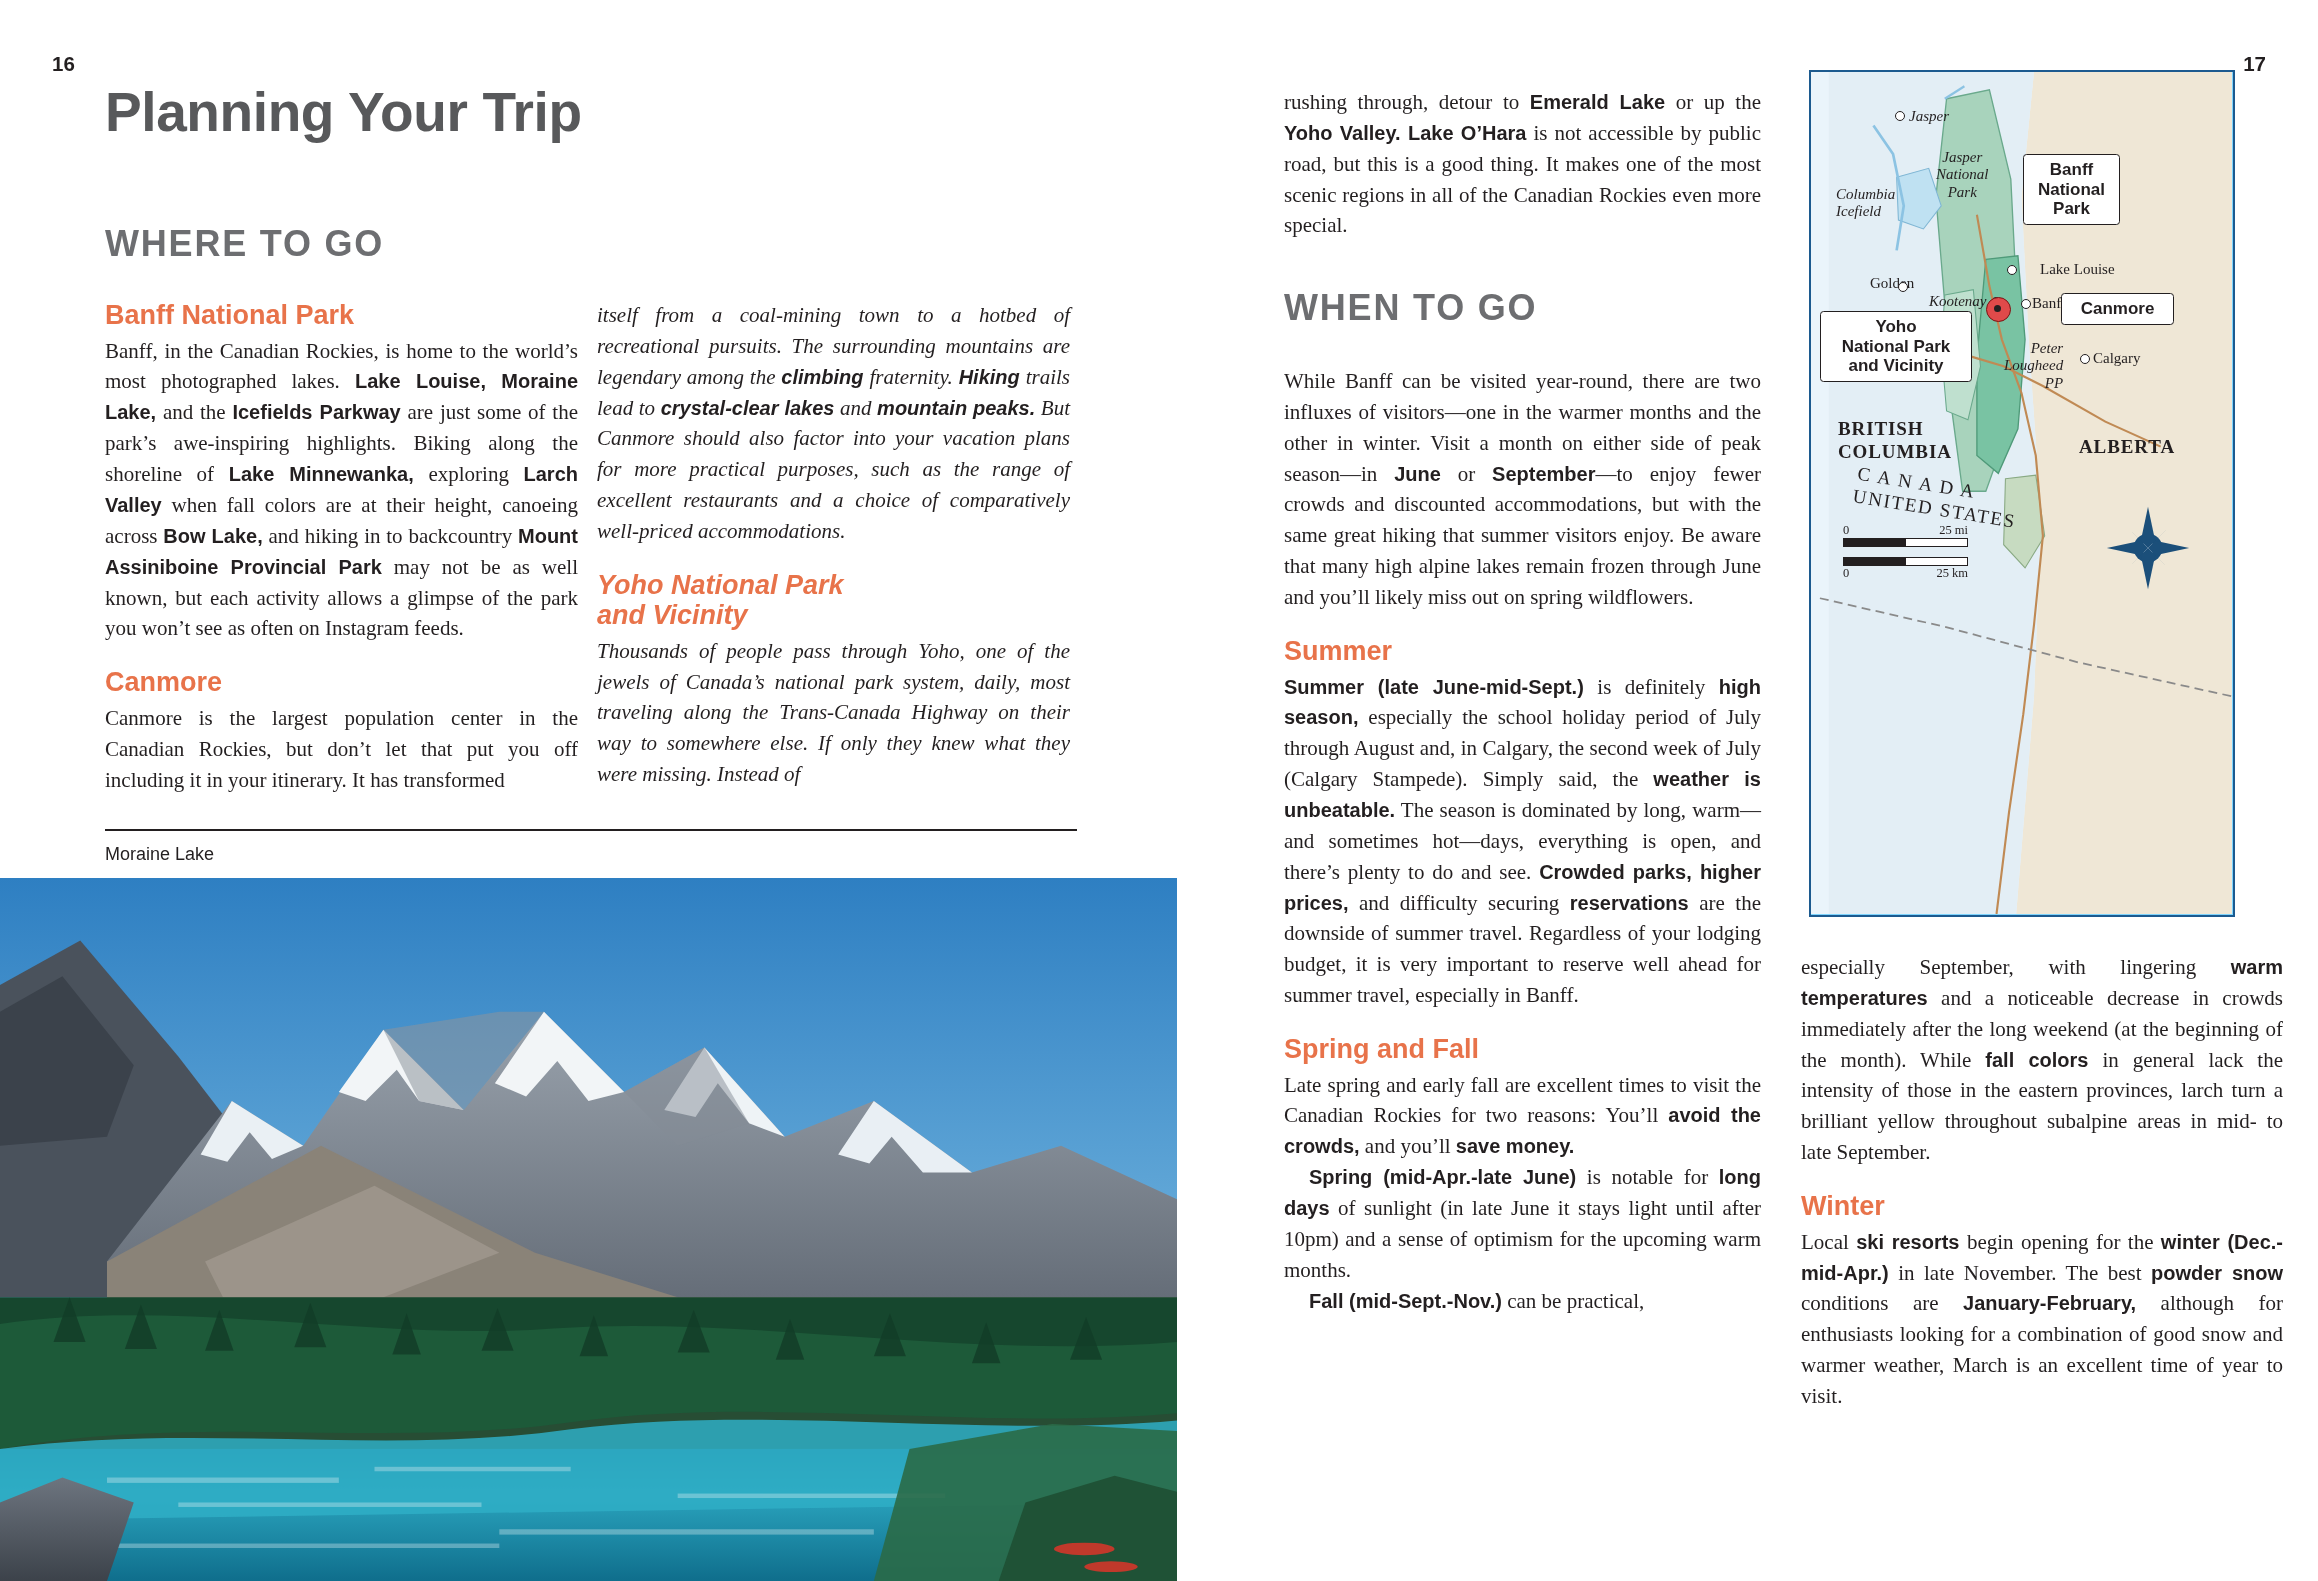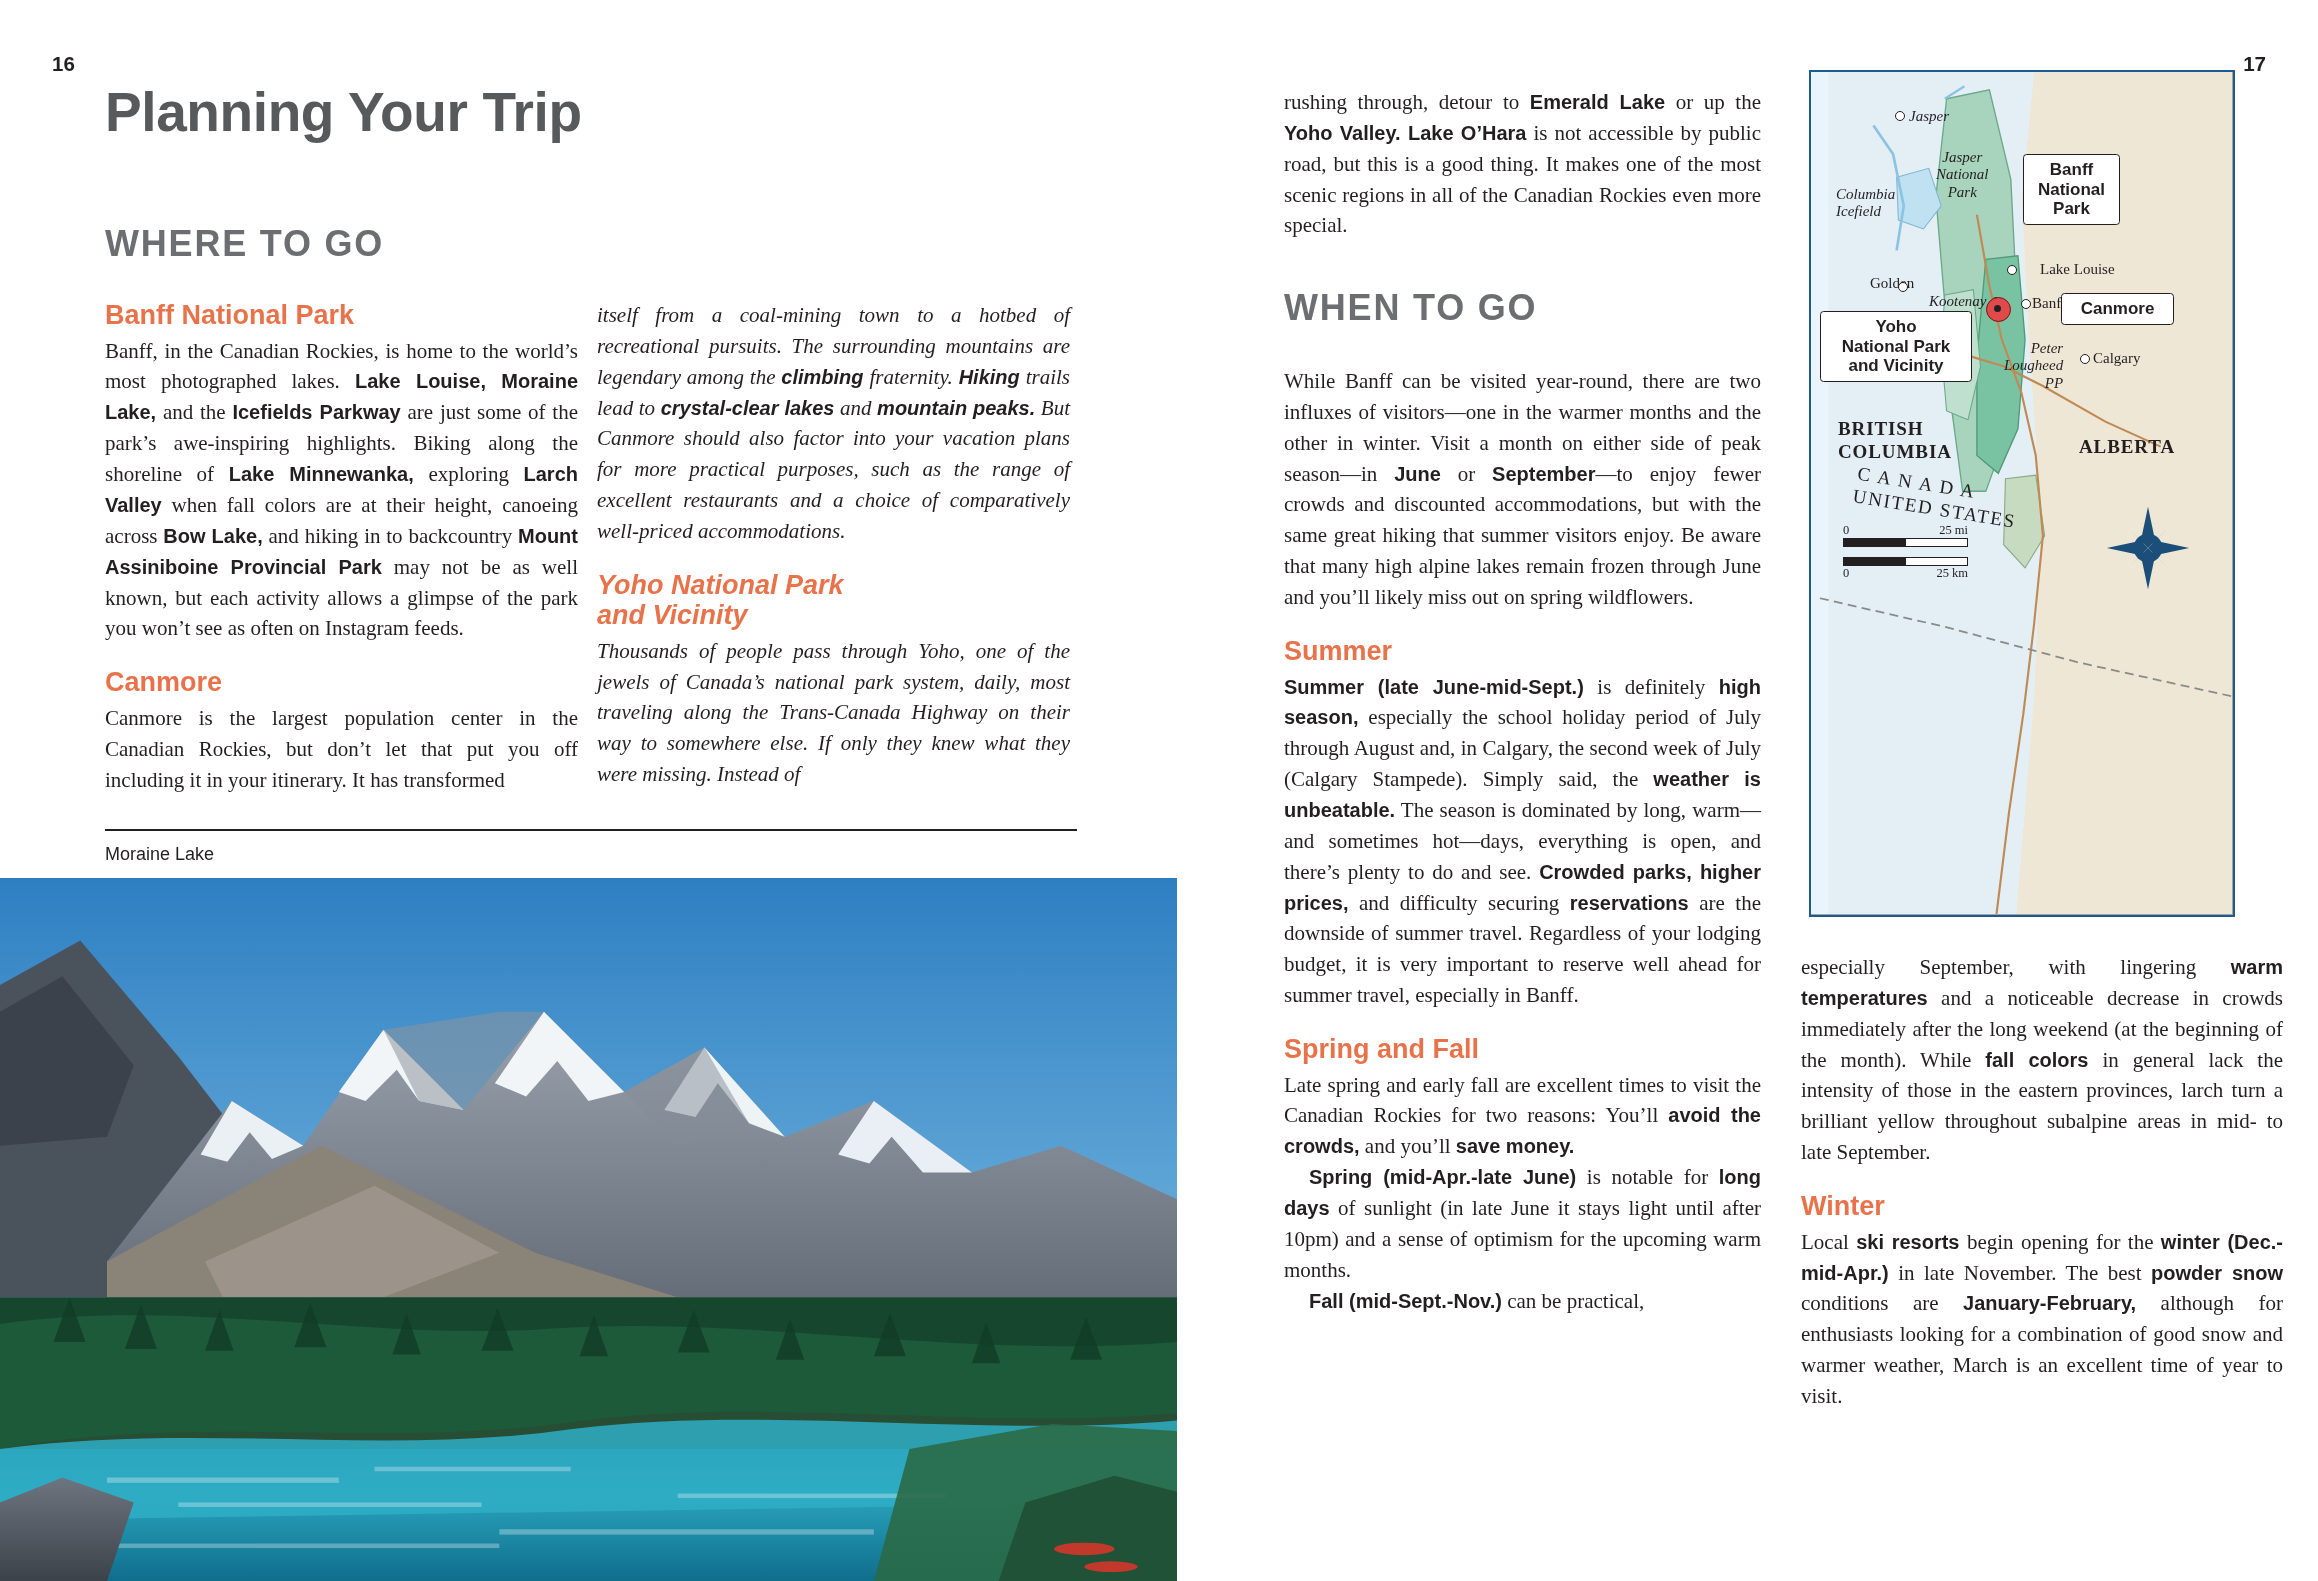--- a/index.html
+++ b/index.html
@@ -72,21 +72,21 @@
   .rcol1{position:absolute;left:107px;top:87px;width:477px;}
   .sec-when{position:absolute;left:107px;top:287px;}
   .rcol1b{position:absolute;left:107px;top:366px;width:477px;}
   .rcol2b{position:absolute;left:624px;top:952px;width:482px;}
 
   .indent{text-indent:25px;}
 
   
   .map-box{
     position:absolute;left:1809px;top:70px;width:426px;height:847px;
-    background:#a3a3a3;border:2.7px solid #1c5a8f;box-sizing:border-box;
+    background:#7dd3fc;border:2.7px solid #1c5a8f;box-sizing:border-box;
   }
   .map-inner{position:absolute;inset:0;overflow:hidden;}
   .map-label{
     position:absolute;font-family:"Liberation Serif", serif;
     font-size:15px;color:#231f20;white-space:nowrap;
   }
   .map-label.italic{font-style:italic;}
   .map-label.province{
     font-family:"Liberation Serif", serif;font-weight:bold;font-size:19px;
     letter-spacing:0.9px;color:#231f20;

